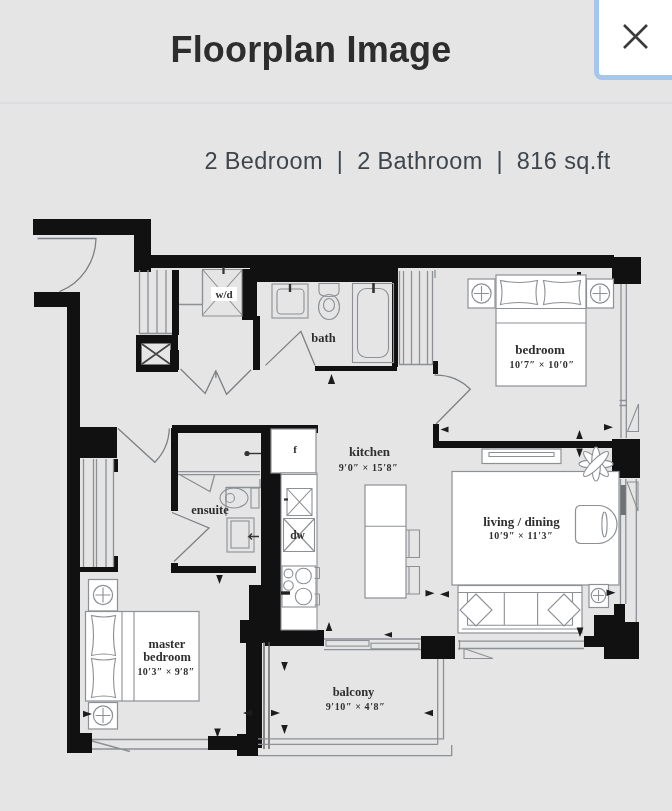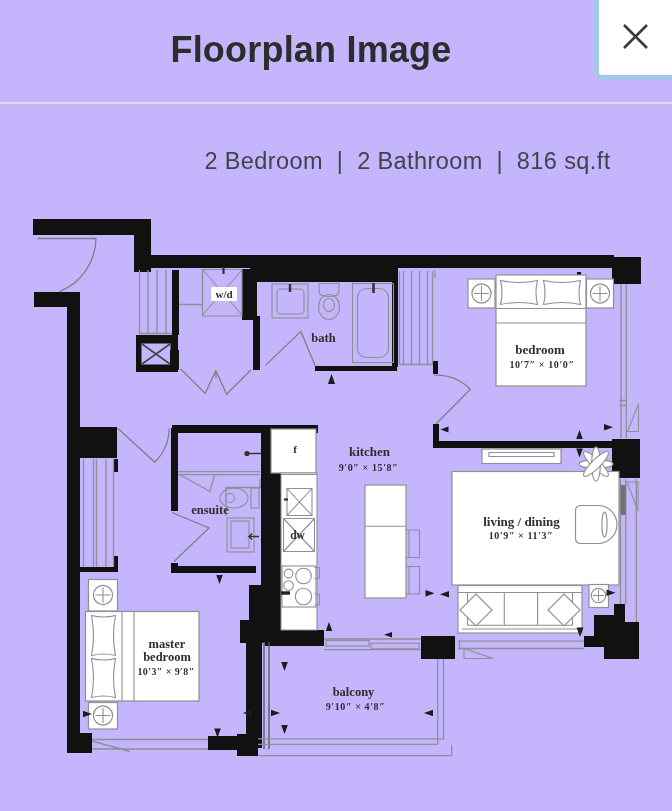--- a/index.html
+++ b/index.html
@@ -1,16 +1,16 @@
 <!DOCTYPE html>
 <html><head>
 <meta charset="utf-8">
 <style>
   html,body{margin:0;padding:0;background:#fff;}
-  #page{position:relative;width:672px;height:811px;background:#c4b5fd;overflow:hidden;
+  #page{position:relative;width:672px;height:811px;background:#e5e5e5;overflow:hidden;
         font-family:"Liberation Sans", sans-serif;}
   #title{position:absolute;left:0;top:29px;width:622px;text-align:center;
          font-size:36px;font-weight:700;color:#2d2d2d;letter-spacing:0.2px;}
   #closebtn{position:absolute;left:594px;top:-10px;width:97px;height:90px;
             border:5px solid #a5c7ec;border-radius:8px;box-sizing:border-box;background:#fff;}
   #divider{position:absolute;left:0;top:102px;width:672px;height:2px;background:#dadfe4;}
   #subtitle{position:absolute;left:0;top:148px;width:815px;text-align:center;
             font-size:23.5px;font-weight:400;color:#3e454b;letter-spacing:0.4px;}
   #plansvg{position:absolute;left:0;top:0;}
 </style>

